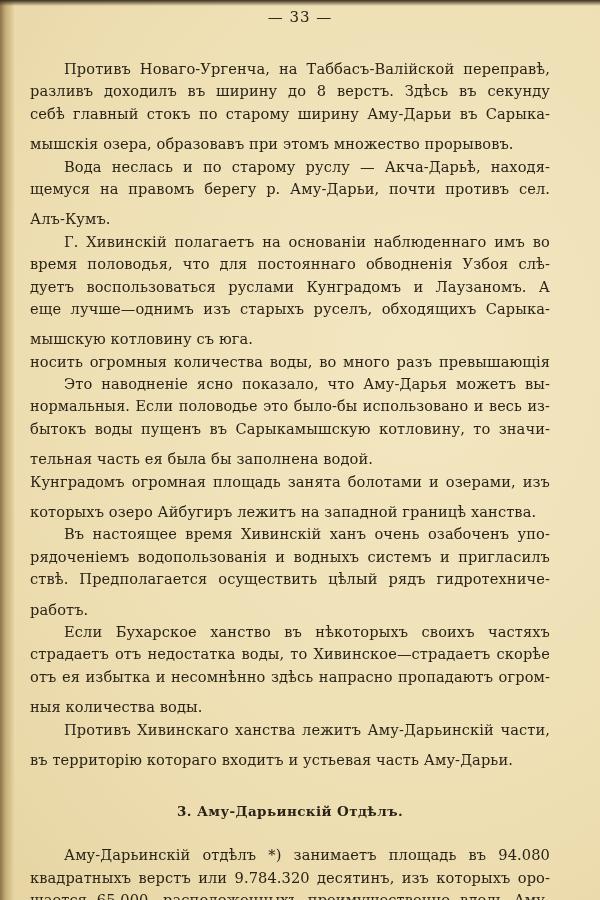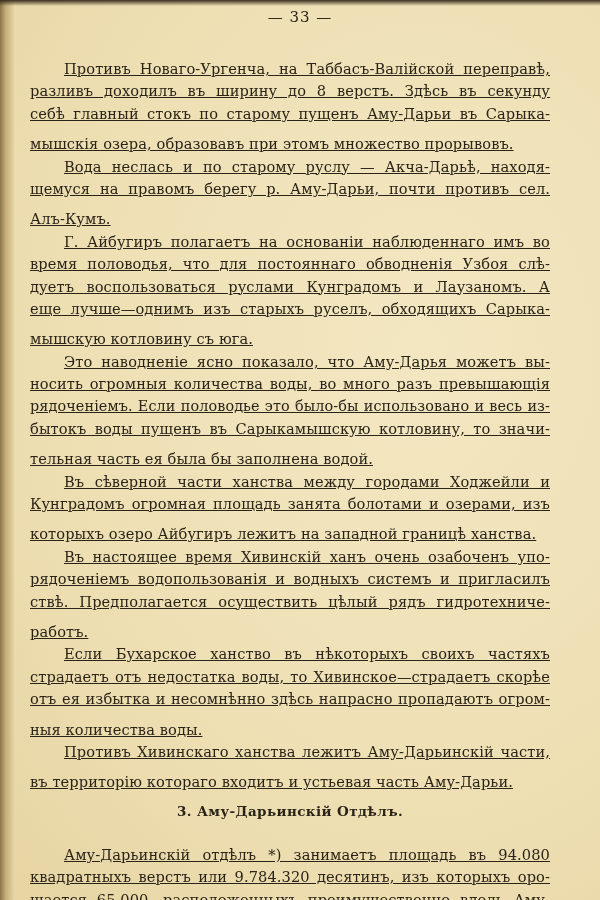--- a/index.html
+++ b/index.html
@@ -47,83 +47,81 @@
       width: 520px;
     }
     .line {
       font-size: 14.6px;
       line-height: 22.4px;
       height: 22.4px;
       white-space: nowrap;
       text-align: justify;
       text-align-last: justify;
       letter-spacing: 0.1px;
-      text-decoration: underline;
     }
     .line.indent {
       padding-left: 34px;
     }
     .line.last {
       text-align-last: left;
       margin-top: 8px;
     }
     .heading {
       font-family: "DejaVu Serif", "Liberation Serif", serif;
       font-weight: bold;
       font-size: 13.5px;
       text-align: center;
-      margin-top: 6px;
+      margin-top: 29px;
       margin-bottom: 22px;
       height: 22px;
       line-height: 22px;
       letter-spacing: 0.4px;
     }
   </style>
 </head>
 <body>
 
 <div class="page">
   <div class="binding"></div>
   <div class="top-shadow"></div>
 
   <div class="page-number">— 33 —</div>
 
   <div class="content">
 
     <div>
       <div class="line indent">Противъ Новаго-Ургенча, на Таббасъ-Валiйской переправѣ,</div>
       <div class="line">разливъ доходилъ въ ширину до 8 верстъ. Здѣсь въ секунду</div>
-      <div class="line">себѣ главный стокъ по старому пущенъ Аму-Дарьи въ Сарыка-</div>
+      <div class="line">себѣ главный стокъ по старому ширину Аму-Дарьи въ Сарыка-</div>
       <div class="line last">мышскiя озера, образовавъ при этомъ множество прорывовъ.</div>
     </div>
 
     <div>
       <div class="line indent">Вода неслась и по старому руслу — Акча-Дарьѣ, находя-</div>
       <div class="line">щемуся на правомъ берегу р. Аму-Дарьи, почти противъ сел.</div>
       <div class="line last">Алъ-Кумъ.</div>
     </div>
 
     <div>
-      <div class="line indent">Г. Айбугиръ полагаетъ на основанiи наблюденнаго имъ во</div>
+      <div class="line indent">Г. Хивинскiй полагаетъ на основанiи наблюденнаго имъ во</div>
       <div class="line">время половодья, что для постояннаго обводненiя Узбоя слѣ-</div>
       <div class="line">дуетъ воспользоваться руслами Кунградомъ и Лаузаномъ. А</div>
       <div class="line">еще лучше—однимъ изъ старыхъ руселъ, обходящихъ Сарыка-</div>
       <div class="line last">мышскую котловину съ юга.</div>
     </div>
 
     <div>
+      <div class="line">носить огромныя количества воды, во много разъ превышающiя</div>
       <div class="line indent">Это наводненiе ясно показало, что Аму-Дарья можетъ вы-</div>
-      <div class="line">носить огромныя количества воды, во много разъ превышающiя</div>
-      <div class="line" style="font-size: 14.4px;">рядоченiемъ. Если половодье это было-бы использовано и весь из-</div>
+      <div class="line" style="font-size: 14.4px;">нормальныя. Если половодье это было-бы использовано и весь из-</div>
       <div class="line">бытокъ воды пущенъ въ Сарыкамышскую котловину, то значи-</div>
       <div class="line last">тельная часть ея была бы заполнена водой.</div>
     </div>
 
     <div>
-      <div class="line indent">Въ сѣверной части ханства между городами Ходжейли и</div>
       <div class="line">Кунградомъ огромная площадь занята болотами и озерами, изъ</div>
       <div class="line last">которыхъ озеро Айбугиръ лежитъ на западной границѣ ханства.</div>
     </div>
 
     <div>
       <div class="line indent">Въ настоящее время Хивинскiй ханъ очень озабоченъ упо-</div>
       <div class="line">рядоченiемъ водопользованiя и водныхъ системъ и пригласилъ</div>
       <div class="line">ствѣ. Предполагается осуществить цѣлый рядъ гидротехниче-</div>
       <div class="line last">работъ.</div>
     </div>

